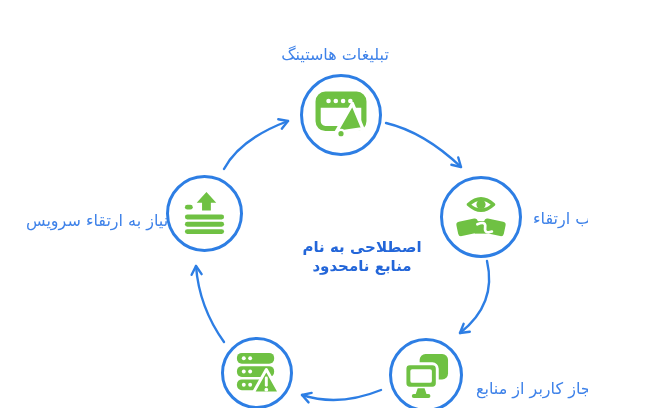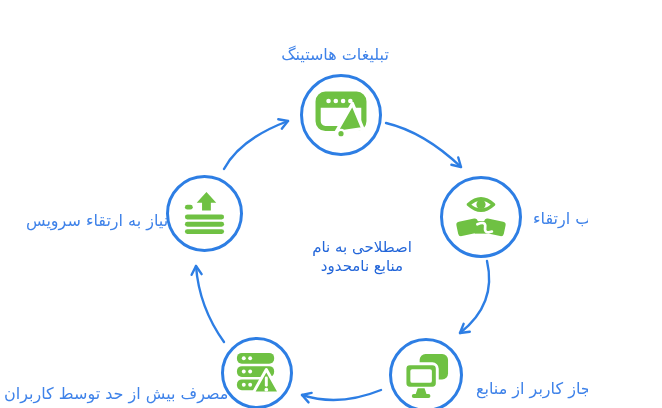--- a/index.html
+++ b/index.html
@@ -30,21 +30,21 @@
     direction:rtl;
     text-align:center;
   }
   .label.centered{text-align:center;white-space:nowrap;}
   .center-title{
     position:absolute;
     left:272px;top:211px;width:180px;
     text-align:center;
     direction:rtl;
     color:#2366d9;
-    font-weight:normal;
+    font-weight:bold;
     font-size:15px;
     line-height:19px;
   }
 </style>
 </head>
 <body>
 
 <div class="canvas">
 
   <svg class="arrows" viewBox="0 0 662 408">
@@ -108,21 +108,20 @@
         <circle cx="16.5" cy="8.5" r="2" fill="#ffffff"></circle>
       <circle cx="10" cy="22" r="2" fill="#ffffff"></circle>
         <circle cx="16.5" cy="22" r="2" fill="#ffffff"></circle>
       <circle cx="10" cy="35.5" r="2" fill="#ffffff"></circle>
         <circle cx="16.5" cy="35.5" r="2" fill="#ffffff"></circle>
       <path d="M33 20 L46.5 44 L19.5 44 Z" fill="#6fc143" stroke="#ffffff" stroke-width="3" stroke-linejoin="round"></path>
       <line x1="33" y1="28.5" x2="33" y2="36" stroke="#ffffff" stroke-width="3" stroke-linecap="round"></line>
       <circle cx="33" cy="40.5" r="1.9" fill="#ffffff"></circle>
     </svg>
   </div>
-  <div class="label" style="left:4px;top:357px;">مصرف بیش از حد توسط کاربران</div>
 
   <div class="node" style="left:166px;top:148px;width:77px;height:77px;">
     <svg width="47" height="47" viewBox="0 0 48 48">
       <rect x="4" y="15" width="8" height="5" rx="2.5" fill="#6fc143"></rect>
       <path d="M26 2 L36 13 L30.5 13 L30.5 21 L21.5 21 L21.5 13 L16 13 Z" fill="#6fc143"></path>
       <rect x="4" y="25" width="40" height="5" rx="2.5" fill="#6fc143"></rect>
       <rect x="4" y="32.5" width="40" height="5" rx="2.5" fill="#6fc143"></rect>
       <rect x="4" y="40" width="40" height="5" rx="2.5" fill="#6fc143"></rect>
     </svg>
   </div>

